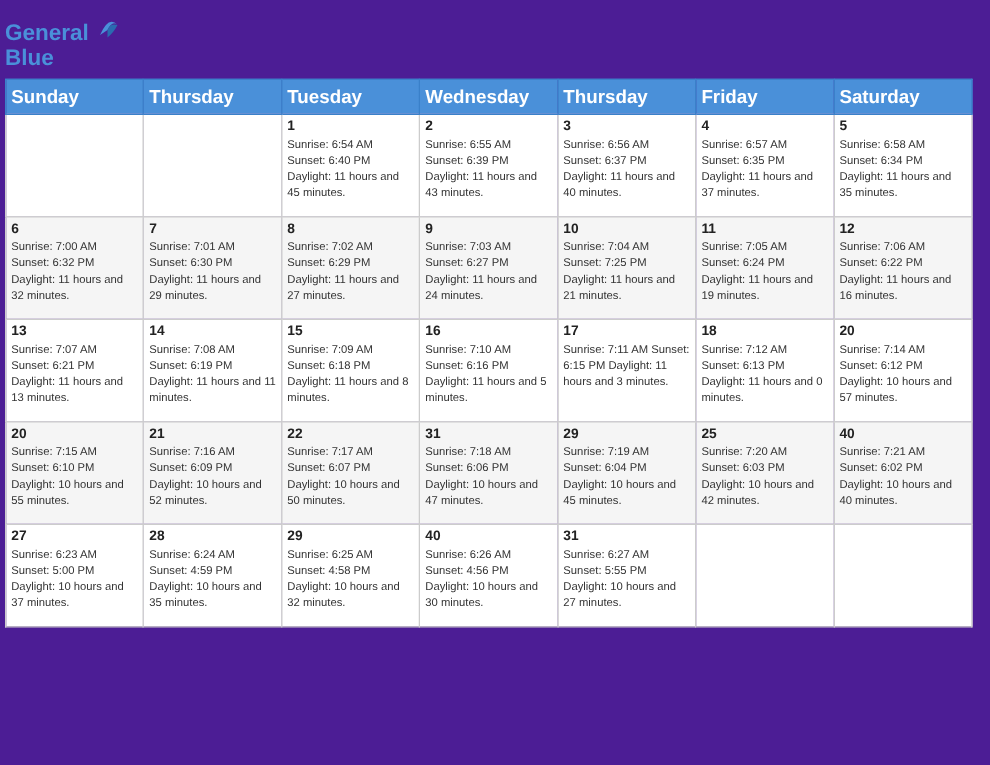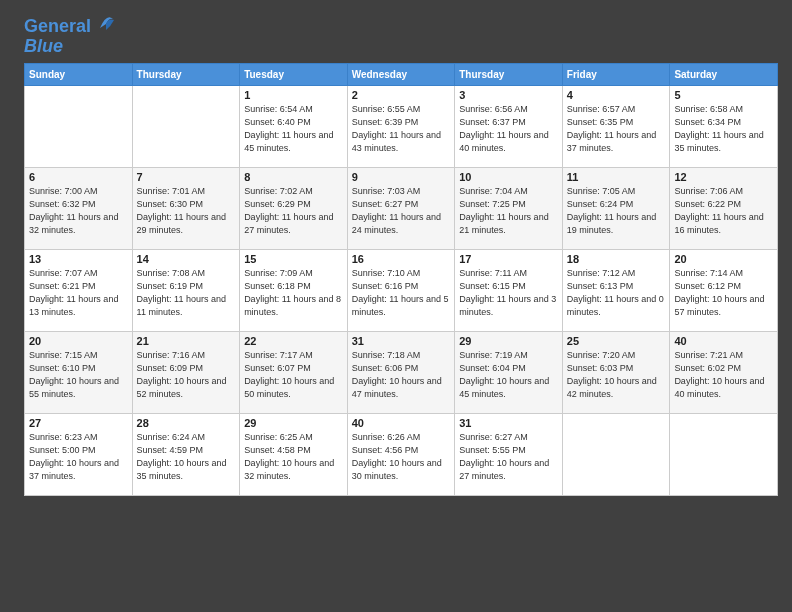--- a/index.html
+++ b/index.html
@@ -6,22 +6,22 @@
     body {
       font-family: Arial, sans-serif;
       background: #fff;
       width: 792px;
       height: 612px;
       overflow: hidden;
     }
     .container {
       width: 792px;
       height: 612px;
-      padding: 10px 14px 10px 24px;
-      background: #404040;
+      padding: 10px 14px 10px 4px;
+      background: #4c1d95;
     }
     .header {
       display: flex;
       justify-content: space-between;
       align-items: flex-start;
       margin-bottom: 6px;
     }
     .logo {
       display: flex;
       align-items: center;
@@ -57,21 +57,21 @@
       margin-top: 2px;
     }
     .calendar {
       width: 100%;
       border-collapse: collapse;
       table-layout: fixed;
     }
     .calendar th {
       background: #4a90d9;
       color: #fff;
-      font-size: 10px;
+      font-size: 15px;
       font-weight: bold;
       padding: 5px 4px;
       text-align: left;
       border: 1px solid #3a80c9;
     }
     .calendar td {
       border: 1px solid #ccc;
       vertical-align: top;
       padding: 3px 4px;
       font-size: 9.5px;
@@ -105,21 +105,21 @@
       <div>
         <div style="display:flex;align-items:center;">
           <span class="logo-text">
             <span>General</span>
             <svg class="logo-icon" viewBox="0 0 18 22" fill="none" xmlns="http://www.w3.org/2000/svg">
               <path d="M2 18 Q9 2 16 10 Q12 6 8 14 Z" fill="#4a90d9"></path>
               <path d="M8 14 Q10 8 16 10 Q13 16 8 20 Z" fill="#2a6ab0"></path>
             </svg>
           </span>
         </div>
-        <div class="logo-text" style="color:#4a90d9;font-style:italic;">Blue</div>
+        <div class="logo-text" style="color:#4a90d9;">Blue</div>
       </div>
     </div>
     <div class="title-block">
       <div class="month-title"></div>
       <div class="subtitle"></div>
     </div>
   </div>
 
   <table class="calendar">
     <thead>

